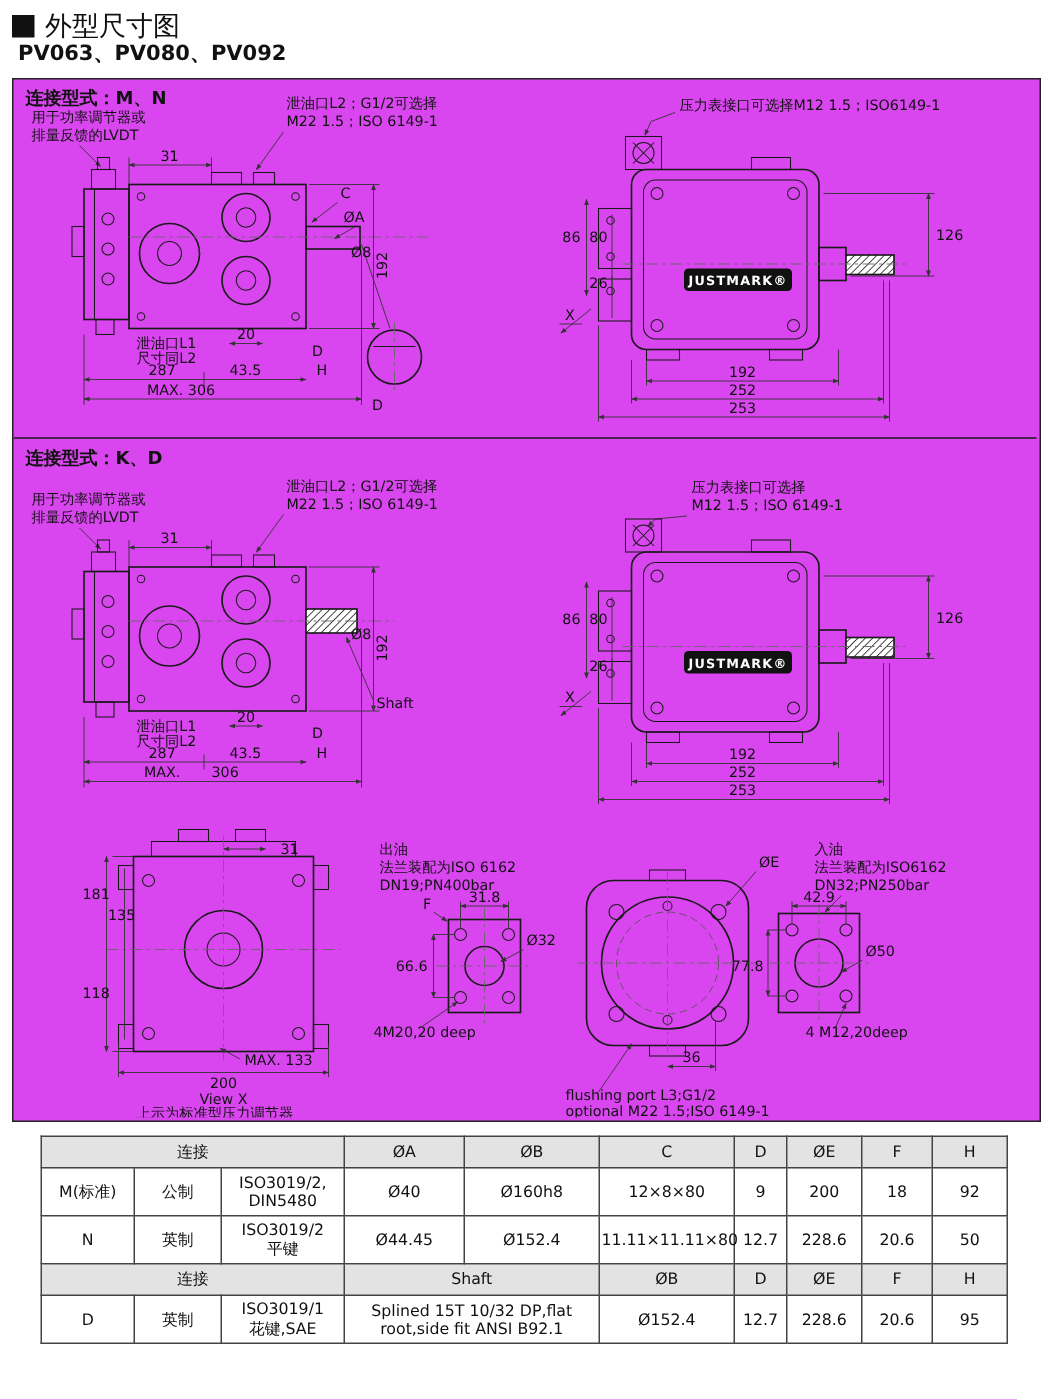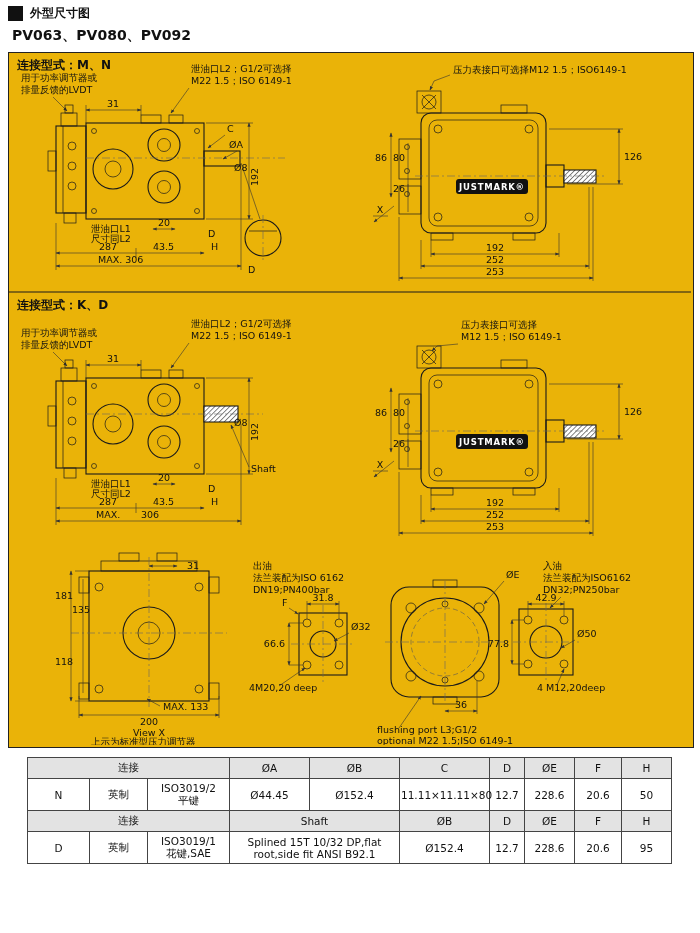--- a/index.html
+++ b/index.html
@@ -1,22 +1,22 @@
 <!DOCTYPE html>
 <html><head>
 <meta charset="utf-8">
 <style>
   html,body{margin:0;padding:0;}
   body{width:700px;height:933px;background:#fff;position:relative;overflow:hidden;
        font-family:"DejaVu Sans","Liberation Sans",sans-serif;color:#111;}
   .title-row{position:absolute;left:8px;top:5px;display:flex;align-items:center;gap:7px;}
   .bullet{width:15px;height:15px;background:#111;}
-  .title{font-size:12px;font-weight:bold;}
+  .title{font-size:18px;font-weight:normal;}
   .models{position:absolute;left:12px;top:27px;font-size:14px;font-weight:bold;}
-  .main-box{position:absolute;left:8px;top:52px;width:684px;height:694px;border:1px solid #222;background:#eab308;}
+  .main-box{position:absolute;left:8px;top:52px;width:684px;height:694px;border:1px solid #222;background:#d946ef;}
   .main-box svg{display:block;}
   svg text{font-family:"DejaVu Sans","Liberation Sans",sans-serif;fill:#111;}
   .sec{font-size:12px;font-weight:bold;}
   .cn{font-size:9.5px;}
   .d{font-size:9.5px;}
   .ol{fill:none;stroke:#1a1a1a;stroke-width:1.1;}
   .ol2{fill:none;stroke:#1a1a1a;stroke-width:0.7;}
   .dim{fill:none;stroke:#333;stroke-width:0.6;}
   .cl{fill:none;stroke:#666;stroke-width:0.6;stroke-dasharray:8 3 2 3;}
   .dash{fill:none;stroke:#555;stroke-width:0.6;stroke-dasharray:5 3;}
@@ -453,20 +453,33 @@
   <tbody>
         <tr class="hd">
     <th colspan="3">连接</th>
     <th>ØA</th>
     <th>ØB</th>
     <th>C</th>
     <th>D</th>
     <th>ØE</th>
     <th>F</th>
     <th>H</th>
+  </tr>
+  <tr class="data">
+    <td>M(标准)</td>
+    <td>公制</td>
+    <td class="pre">ISO3019/2,
+DIN5480</td>
+    <td>Ø40</td>
+    <td>Ø160h8</td>
+    <td>12×8×80</td>
+    <td>9</td>
+    <td>200</td>
+    <td>18</td>
+    <td>92</td>
   </tr>
   <tr class="data">
     <td>N</td>
     <td>英制</td>
     <td class="pre">ISO3019/2
 平键</td>
     <td>Ø44.45</td>
     <td>Ø152.4</td>
     <td>11.11×11.11×80</td>
     <td>12.7</td>

